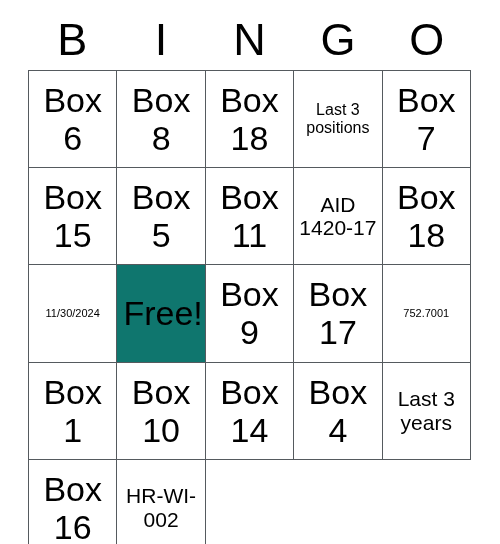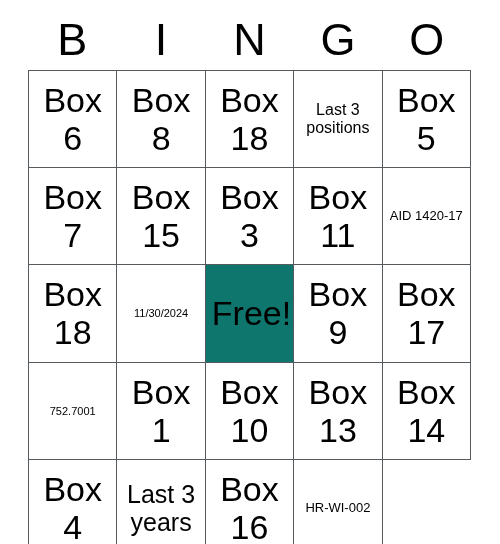--- a/index.html
+++ b/index.html
@@ -75,22 +75,22 @@
   .cell-text {
     display: block;
     width: 100%;
     line-height: 1.12;
     word-break: break-word;
     hyphens: none;
   }
 
   
   .sz-xl   { font-size: 34px; }   
-  .sz-lg   { font-size: 25px; }   
-  .sz-md   { font-size: 13px; }   
+  .sz-lg   { font-size: 21px; }   
+  .sz-md   { font-size: 21px; }   
   .sz-sm   { font-size: 16px; }   
   .sz-xs   { font-size: 11px; }   
   .sz-xxs  { font-size: 11px; } 
 
   .cell.free {
     background: #0add16;
   }
   .cell.free .cell-text {
     font-size: 34px;
   }
@@ -125,32 +125,29 @@
     </div>
     <div class="cell">
       <span class="cell-text sz-xl">Box 8</span>
     </div>
     <div class="cell">
       <span class="cell-text sz-xl">Box 18</span>
     </div>
     <div class="cell">
       <span class="cell-text sz-sm">Last 3 positions</span>
     </div>
-    <div class="cell">
-      <span class="cell-text sz-xl">Box 5</span>
-    </div>
 
     <div class="cell">
       <span class="cell-text sz-xl">Box 7</span>
     </div>
     <div class="cell">
       <span class="cell-text sz-xl">Box 15</span>
     </div>
     <div class="cell">
-      <span class="cell-text sz-xl">Box 3</span>
+      <span class="cell-text sz-xl">Box 5</span>
     </div>
     <div class="cell">
       <span class="cell-text sz-xl">Box 11</span>
     </div>
     <div class="cell">
       <span class="cell-text sz-md">AID 1420-17</span>
     </div>
 
     <div class="cell">
       <span class="cell-text sz-xl">Box 18</span>
@@ -171,23 +168,20 @@
     <div class="cell">
       <span class="cell-text sz-xs">752.7001</span>
     </div>
     <div class="cell">
       <span class="cell-text sz-xl">Box 1</span>
     </div>
     <div class="cell">
       <span class="cell-text sz-xl">Box 10</span>
     </div>
     <div class="cell">
-      <span class="cell-text sz-xl">Box 13</span>
-    </div>
-    <div class="cell">
       <span class="cell-text sz-xl">Box 14</span>
     </div>
 
     <div class="cell">
       <span class="cell-text sz-xl">Box 4</span>
     </div>
     <div class="cell">
       <span class="cell-text sz-lg">Last 3 years</span>
     </div>
     <div class="cell">

